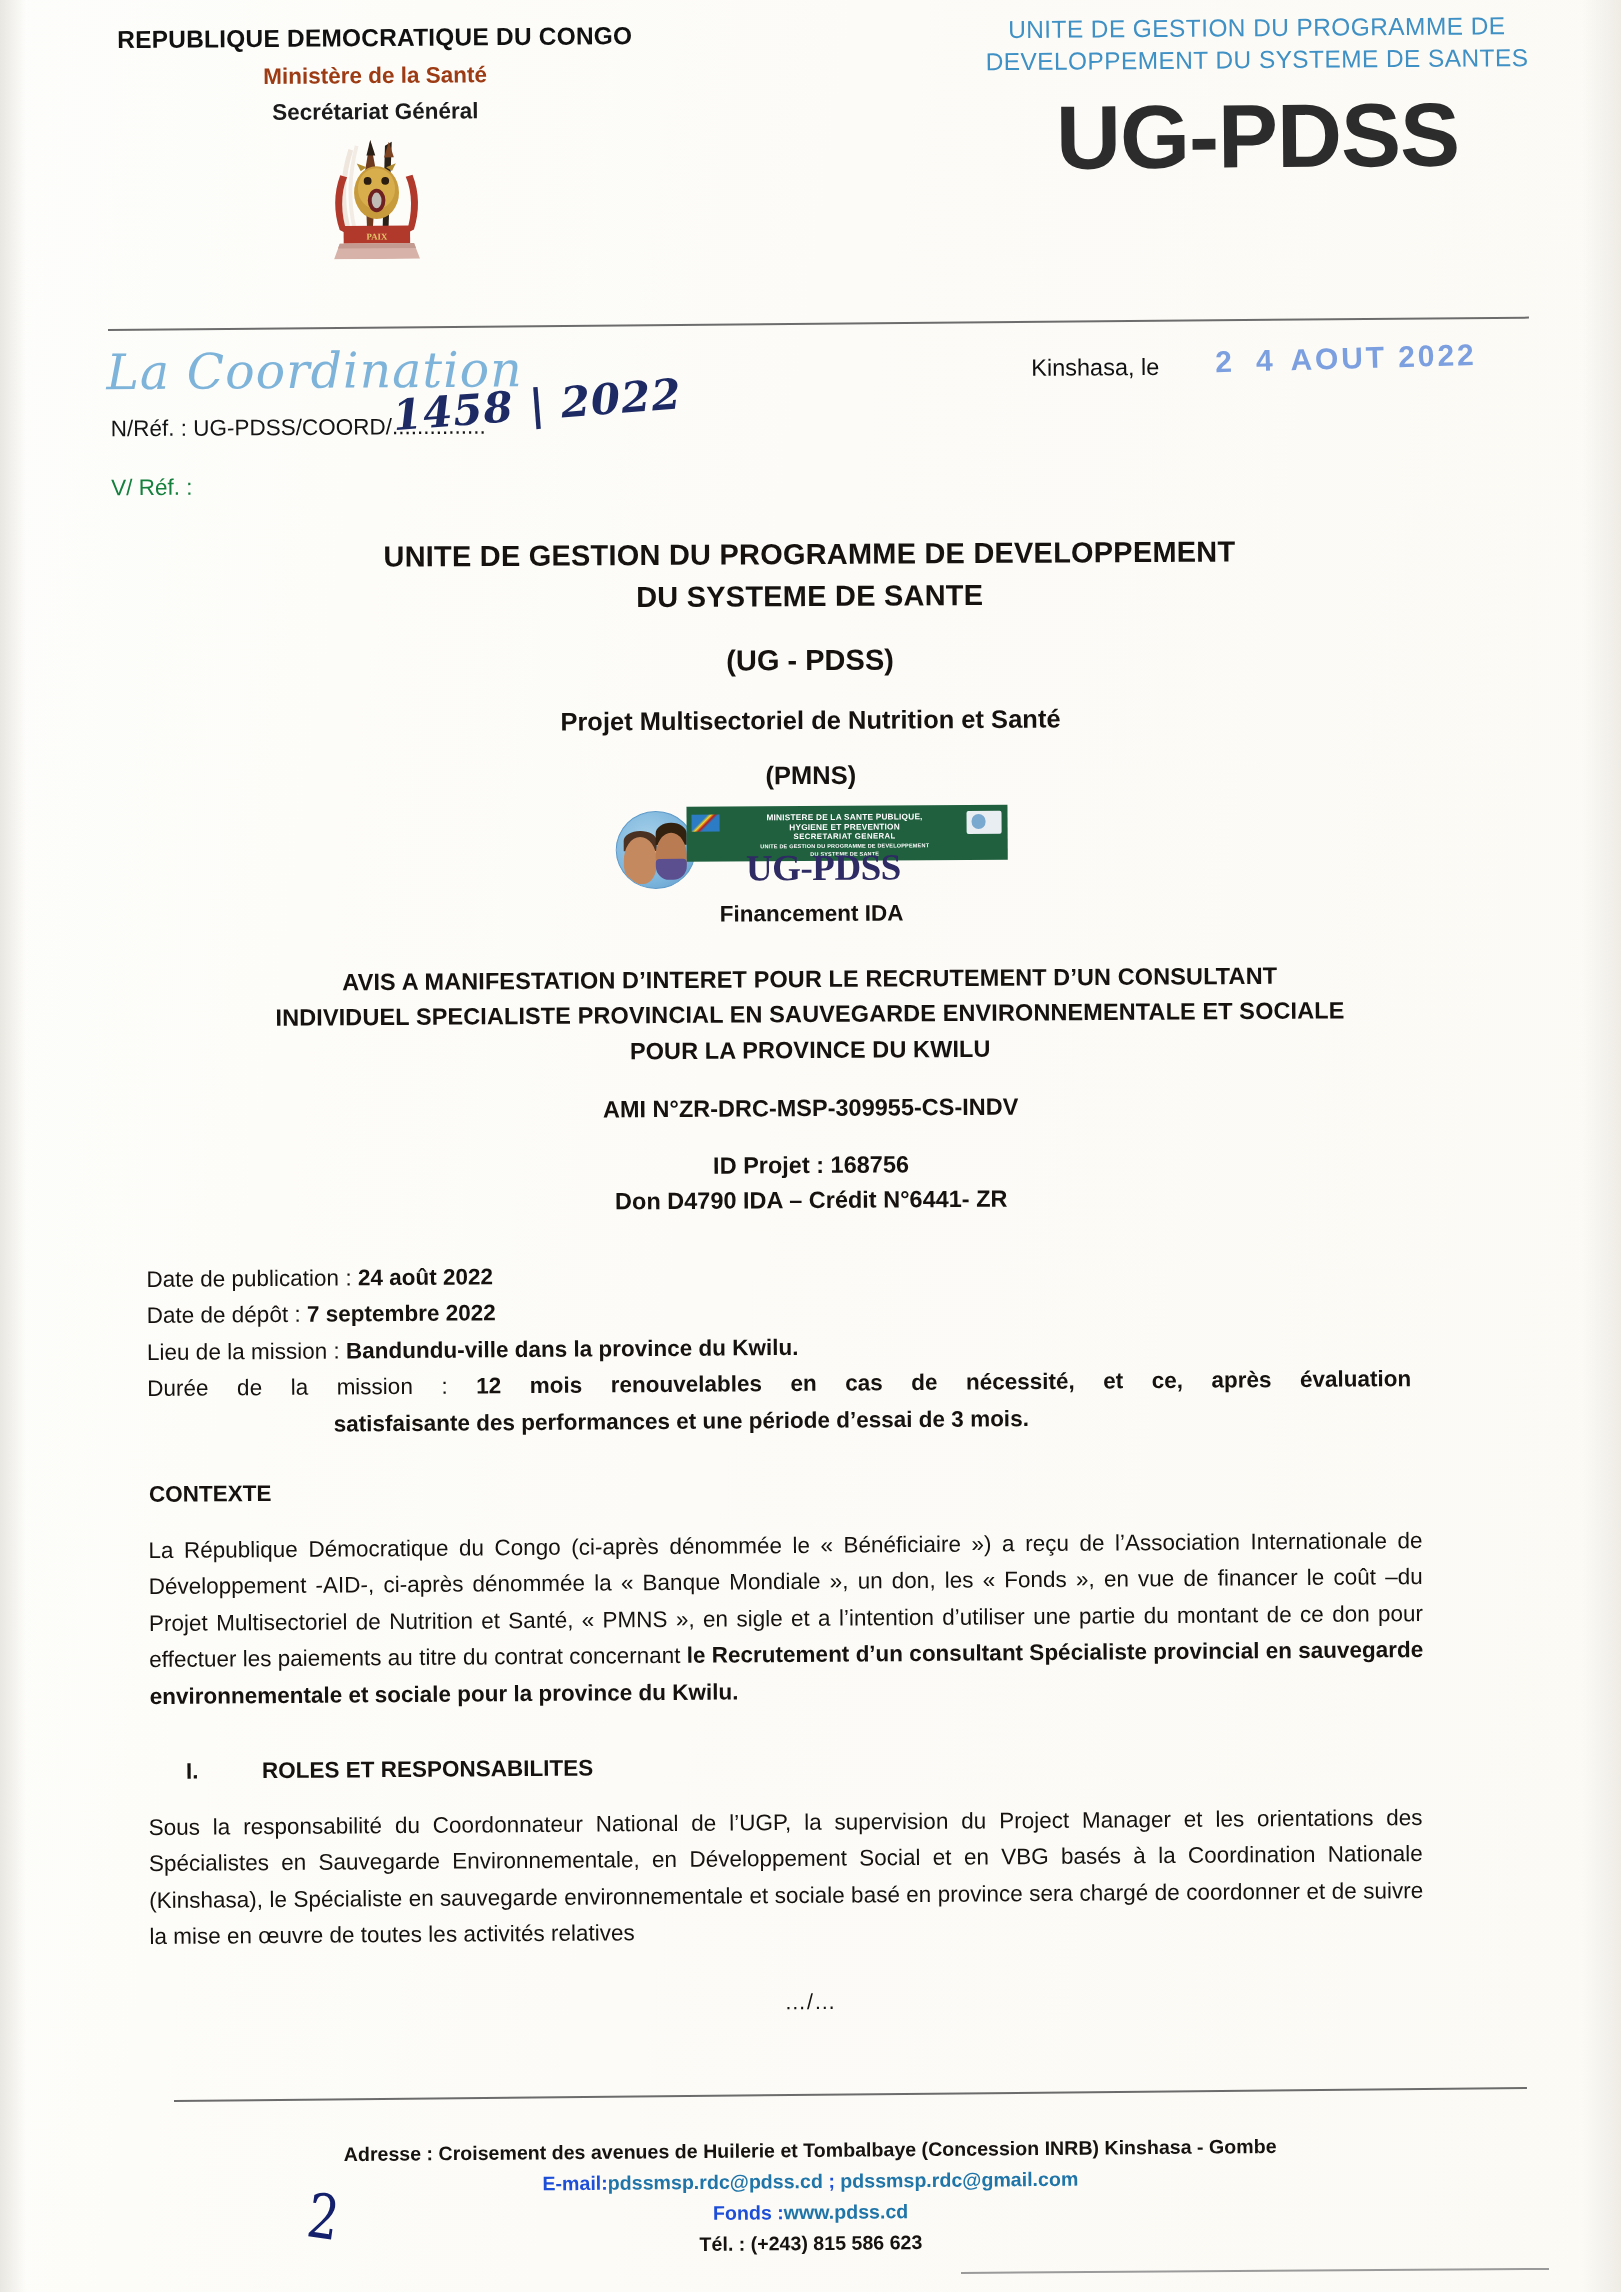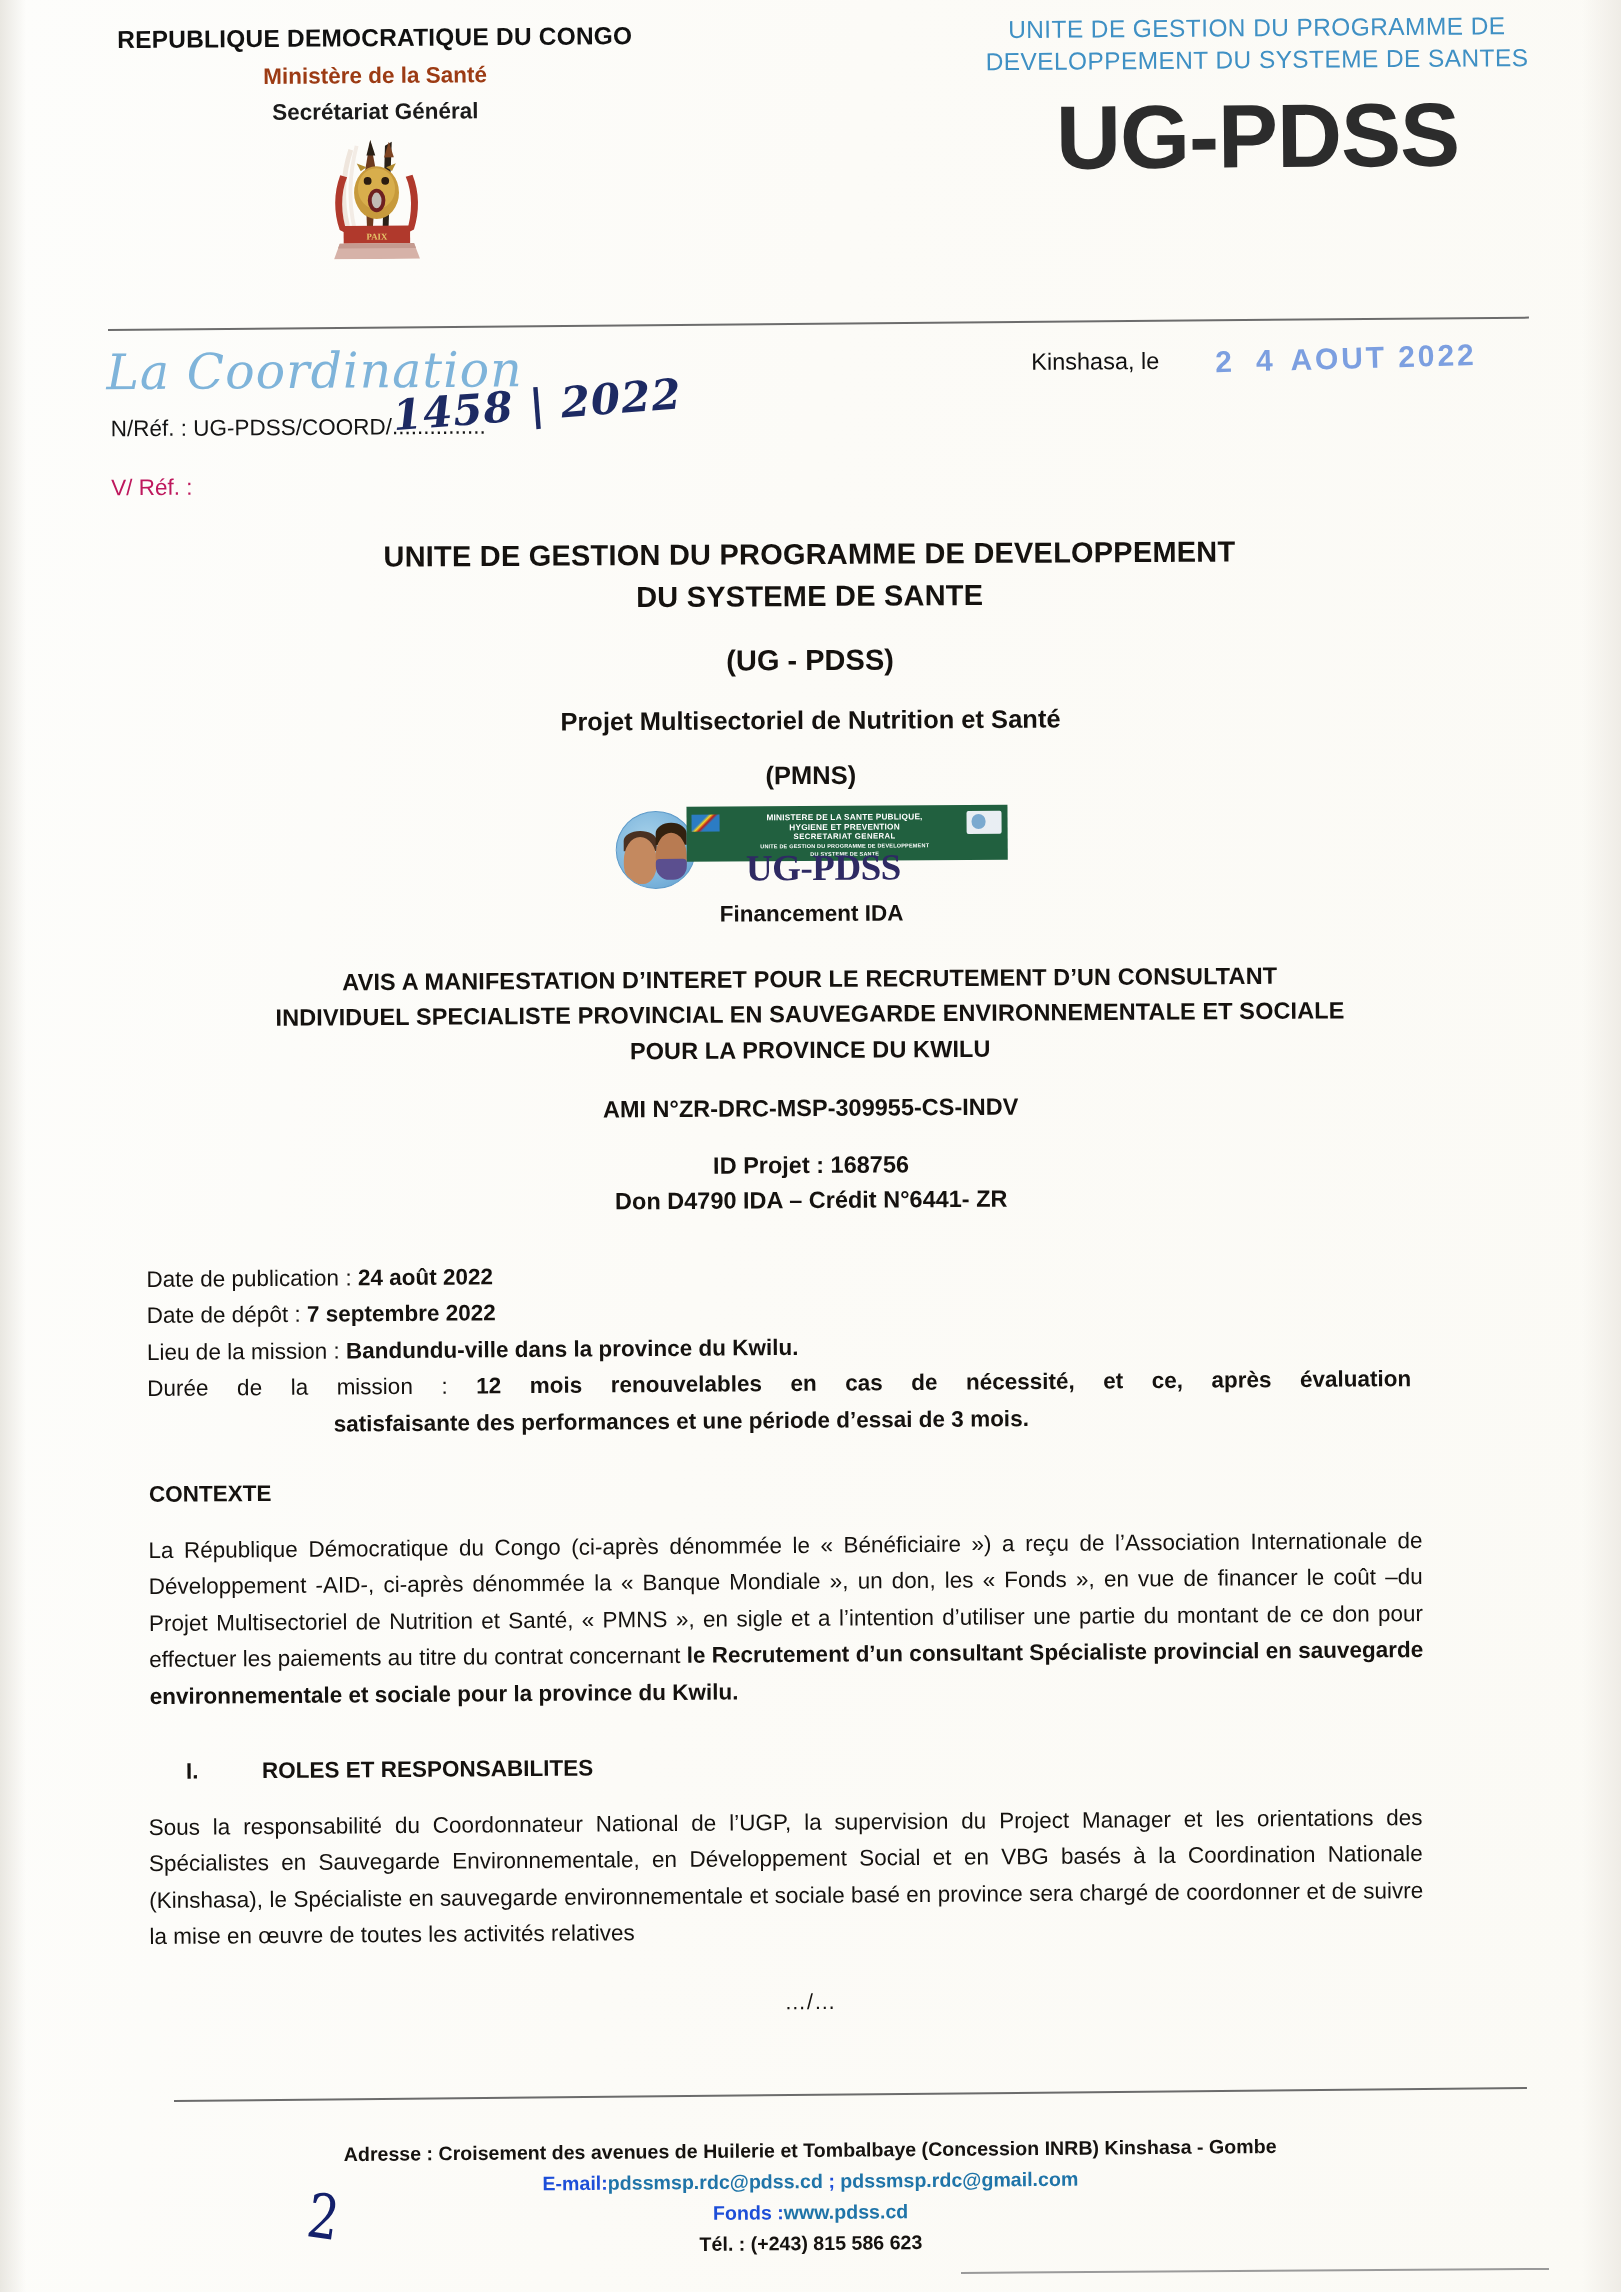--- a/index.html
+++ b/index.html
@@ -149,26 +149,26 @@
     font-weight: bold;
     color: #1d2a63;
     transform: rotate(-4deg);
     letter-spacing: 1px;
   }
   .vref {
     position: absolute;
     left: 110px;
     top: 143px;
     font-size: 22.5px;
-    color: #be185d;
+    color: #15803d;
   }
   .kinshasa {
     position: absolute;
     left: 1031px;
-    top: 23px;
+    top: 29px;
     font-size: 23.5px;
     color: #111;
   }
   .datestamp {
     position: absolute;
     left: 1215px;
     top: 17.6px;
     font-size: 30px;
     font-weight: bold;
     color: #7c9fe0;

